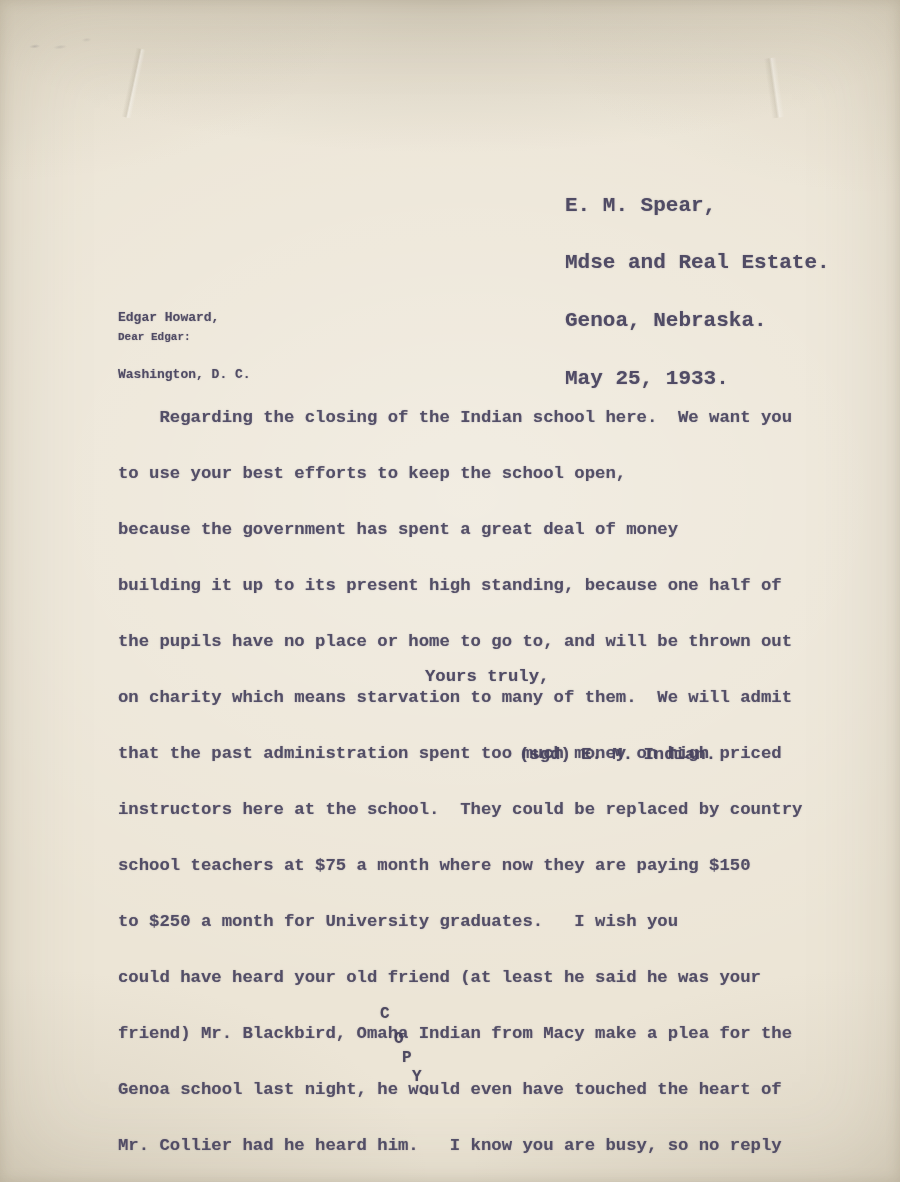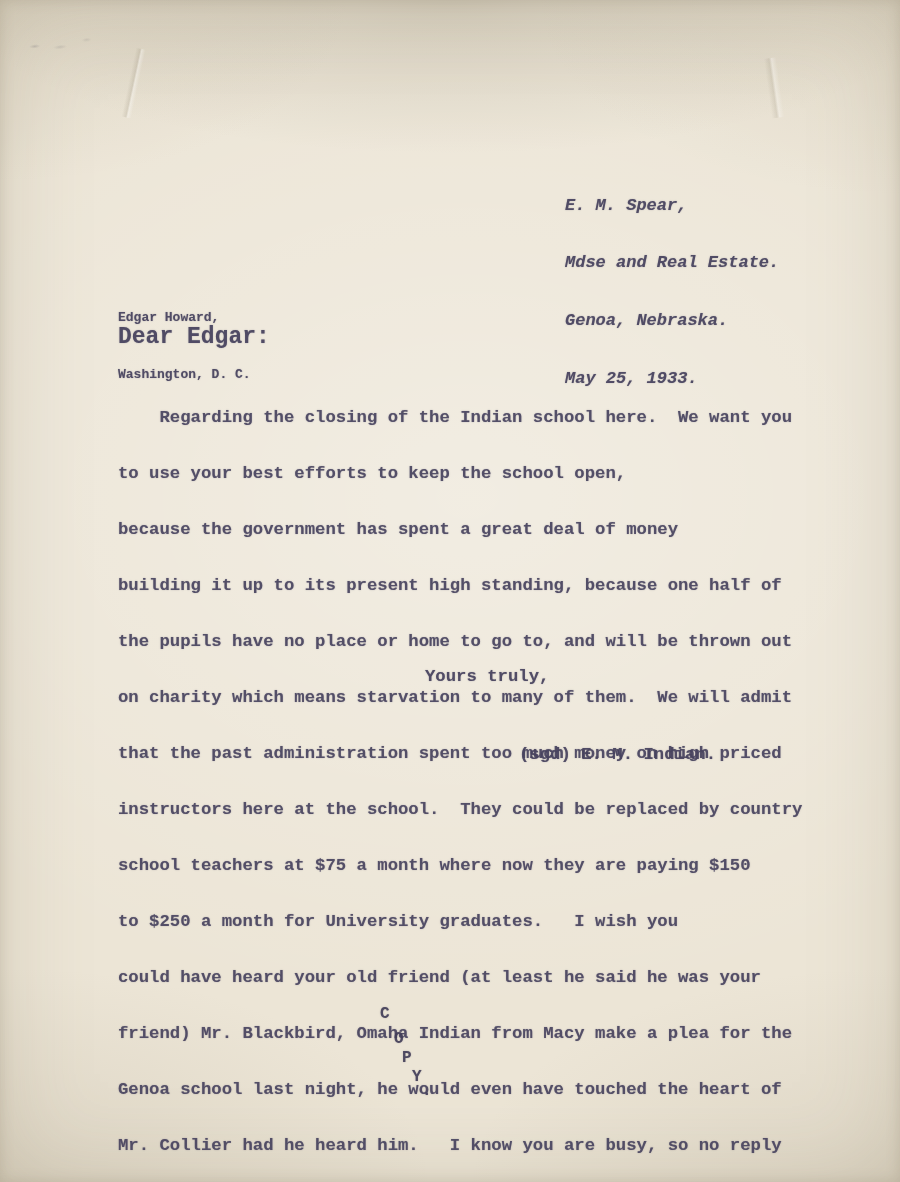--- a/index.html
+++ b/index.html
@@ -32,23 +32,23 @@
       radial-gradient(7px 3px at 70% 35%, rgba(105,100,110,.15), transparent 70%);
     transform:rotate(-6deg);}
   .ink{
     position:absolute;
     color:rgba(71,67,94,.90);
     font-weight:700;
     white-space:pre;
     text-shadow:0 0 1.2px rgba(71,67,94,.50);
     filter:blur(.32px);
   }
-  .sender{left:565px;top:157px;font-size:17px;line-height:19.3px;font-style:italic;}
+  .sender{left:565px;top:157px;font-size:21px;line-height:19.3px;}
   .recipient{left:118px;top:272px;font-size:13px;line-height:18.7px;}
-  .salutation{left:118px;top:328px;font-size:23px;line-height:18.7px;}
+  .salutation{left:118px;top:328px;font-size:11px;line-height:18.7px;}
   .body-block{left:118px;top:372px;font-size:17.3px;line-height:18.65px;color:rgba(71,67,94,.87);}
   .closing{left:425px;top:667px;font-size:17.3px;text-align:center;}
   .signature{left:519px;top:745px;font-size:17.3px;}
   .stamp-letter{position:absolute;font-size:16px;color:rgba(66,62,88,.88);}
   .st-c{left:380px;top:1005px;}
   .st-o{left:394px;top:1030px;}
   .st-p{left:402px;top:1049px;}
   .st-y{left:412px;top:1068px;}
   .st-dot{left:422px;top:1082px;}
 </style>

